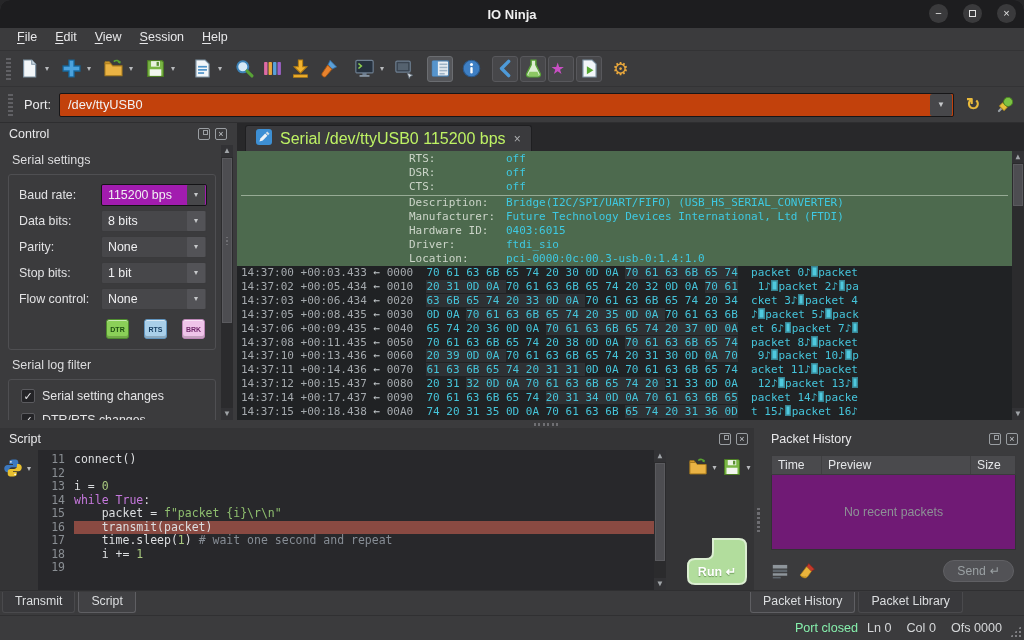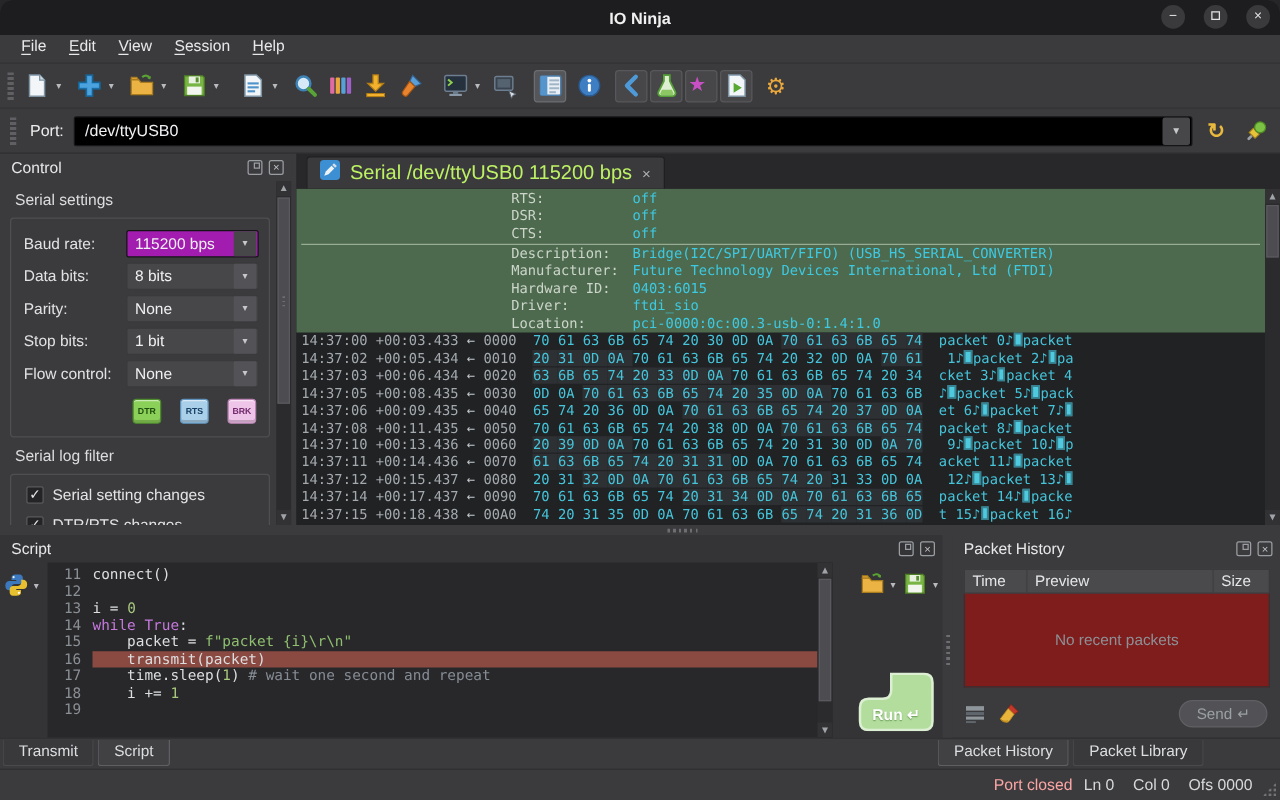--- a/index.html
+++ b/index.html
@@ -33,21 +33,21 @@
   .tb-btn svg { width:21px; height:21px; }
   .tb-btn.boxed { background:#47474a; border:1px solid #58585c; }
   .tb-btn.pressed { background:#55565a; border:1px solid #6b6d71; }
   .tb-caret { width:10px; color:#b8babd; font-size:8px; text-align:center; margin-right:1px; }
   .glyph-ic { font-size:18px; line-height:1; }
 
   
   .portbar { height:36px; display:flex; align-items:center; background:#3b3b3d;
              border-top:1px solid #333335; flex:none; padding:0 6px; }
   .port-label { color:#ececee; font-size:12.8px; margin:0 8px 0 6px; }
-  .port-combo { flex:1; height:24px; background:#000000; border:1px solid #161618;
+  .port-combo { flex:1; height:24px; background:#c2410c; border:1px solid #161618;
                 border-radius:2px; display:flex; align-items:center; }
   .port-input { flex:1; background:transparent; border:none; outline:none; color:#f2f2f4;
                 font-size:12.8px; font-family:"Liberation Sans",sans-serif; padding:0 8px; }
   .port-arrow { width:22px; height:22px; background:#47474a; border-radius:2px; margin-right:1px;
                 color:#c6c8ca; font-size:8px; text-align:center; line-height:22px; }
   .portbar .act { width:26px; height:26px; display:flex; align-items:center; justify-content:center; margin-left:6px; }
   .refresh-glyph { color:#e8b93c; font-size:17px; font-weight:bold; }
 
   
   .main { height:298px; display:flex; border-top:1px solid #2e2e30; flex:none; }
@@ -146,38 +146,38 @@
   .vsplit2 { width:8px; flex:none; background:#3b3b3d; position:relative; }
   .vsplit2 .dots { position:absolute; top:80px; left:3px; width:3px; height:24px;
                    background:repeating-linear-gradient(180deg,#6e6e72 0 2px,transparent 2px 4.5px); }
 
   
   .packet { flex:1; display:flex; flex-direction:column; background:#3b3b3d; min-width:0; }
   .pk-body { flex:1; padding:5px 8px 0 9px; display:flex; flex-direction:column; }
   .pk-h { display:flex; height:20px; background:#4a4a4d; border:1px solid #3a3a3c; }
   .pk-c { padding:2px 6px; font-size:12.2px; color:#e4e6e8; border-right:1px solid #3f3f41; }
   .col-time { width:50px; flex:none; } .col-preview { flex:1; } .col-size { width:44px; flex:none; border-right:none; }
-  .pk-empty { height:75px; background:#7f1d1d; border:1px solid #323234; border-top:none;
+  .pk-empty { height:75px; background:#701a75; border:1px solid #323234; border-top:none;
               display:flex; align-items:center; justify-content:center; color:#8d9196; font-size:12.3px; }
   .pk-actions { display:flex; align-items:center; margin-top:10px; }
   .pk-actions svg { width:18px; height:18px; margin-right:9px; }
   .send-btn { margin-left:auto; margin-right:2px; height:22px; padding:0 13px; border-radius:11px;
               background:#525256; border:1px solid #606064; color:#9aa0a3; font-size:12.2px;
               display:flex; align-items:center; gap:4px; }
 
   
   .tabsrow { height:25px; background:#3b3b3d; display:flex; align-items:flex-start;
              padding:1px 0 0 2px; flex:none; border-top:1px solid #2f2f31; }
   .btab { height:21px; padding:2px 12px 0; font-size:12.3px; color:#dcdee0; background:#39393c;
           border:1px solid #4a4a4d; border-radius:0 0 3px 3px; border-top:none; margin-right:3px; }
   .btab.active { background:#414144; border-color:#5f5f63; }
   .rtabs { margin-left:auto; margin-right:58px; display:flex; }
   .statusbar { height:25px; background:#3b3b3d; border-top:1px solid #303032; display:flex;
                align-items:center; justify-content:flex-end; padding-right:22px; flex:none; position:relative; }
-  .st-dim { color:#fca5a5; font-size:12.6px; margin-right:9px; }
+  .st-dim { color:#86efac; font-size:12.6px; margin-right:9px; }
   .st-val { color:#d6d8da; font-size:12.6px; margin-left:15px; }
   .sizegrip { position:absolute; right:3px; bottom:3px; width:11px; height:11px;
               background-image:radial-gradient(#7e7e82 1px, transparent 1.2px);
               background-size:4px 4px; clip-path:polygon(100% 0,100% 100%,0 100%); }
 </style>
 </head>
 <body>
 
 <div class="window">
 

